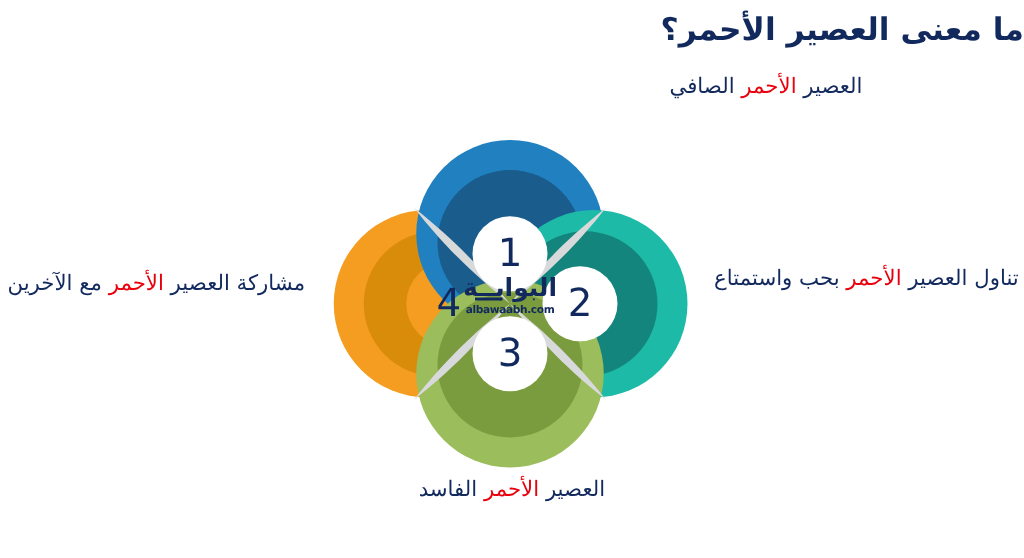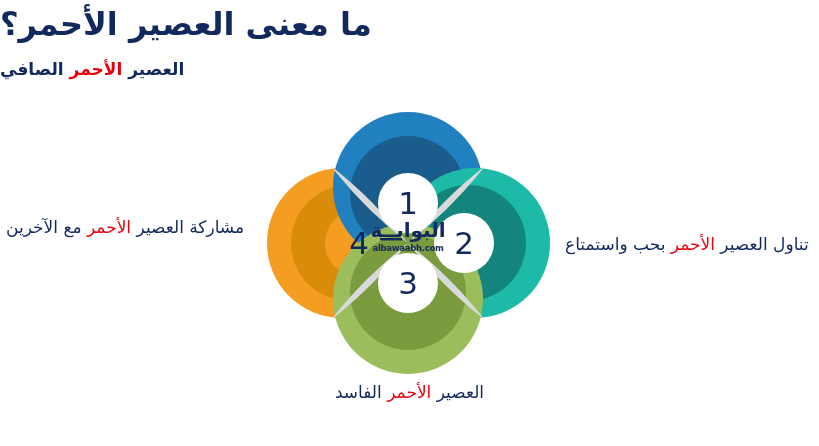--- a/index.html
+++ b/index.html
@@ -15,22 +15,22 @@
     overflow: hidden;
     font-family: "DejaVu Sans", "Liberation Sans", sans-serif;
   }
 
   
   #page-title {
     position: absolute;
     top: 8px;
     left: 0;
     width: 819px;
-    text-align: left;
-    font-size: 32px;
+    text-align: right;
+    font-size: 25px;
     font-weight: bold;
     color: #12295e;
     letter-spacing: 0px;
     line-height: 32px;
     direction: rtl;
   }
 
   
   .label {
     position: absolute;
@@ -39,28 +39,27 @@
     font-size: 17px;
     font-weight: normal;
     line-height: 23px;
   }
   .label .hl { color: #e8000d; }
 
   #label-top {
     top: 58px;
     left: 0;
     width: 690px;
-    text-align: left;
-    font-weight: bold;
+    text-align: right;
   }
   #label-right {
-    top: 233px;
+    top: 212px;
     left: 565px;
     width: 250px;
-    text-align: left;
+    text-align: right;
   }
   #label-bottom {
     top: 381px;
     left: 0;
     width: 819px;
     text-align: center;
   }
   #label-left {
     top: 216px;
     left: 6px;

